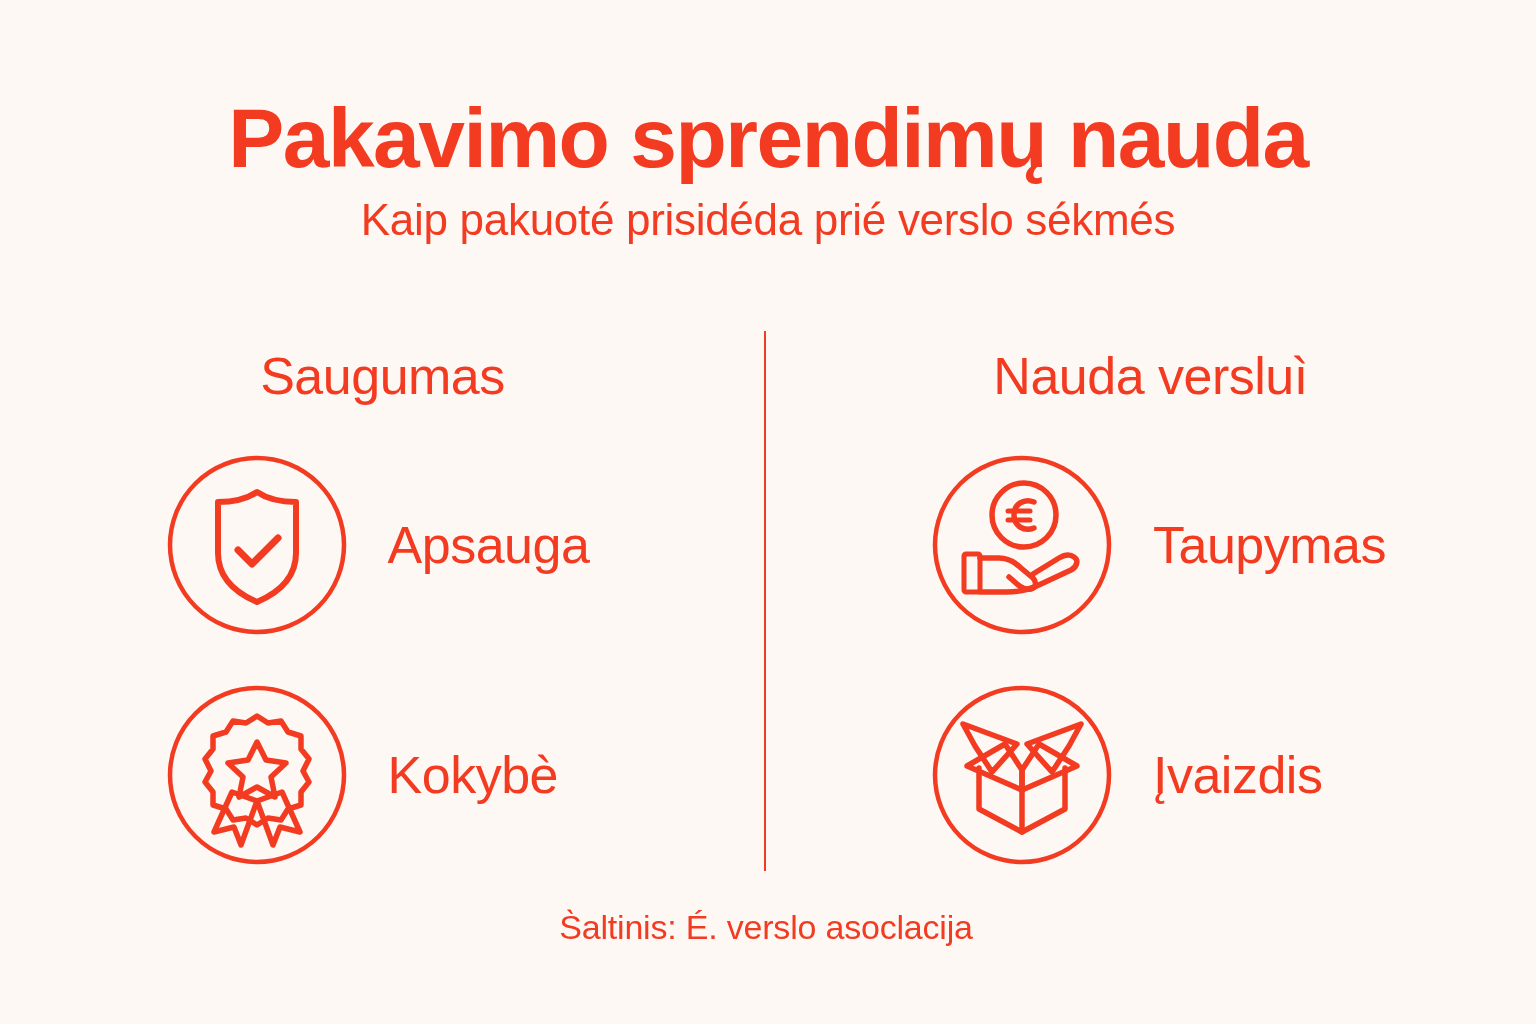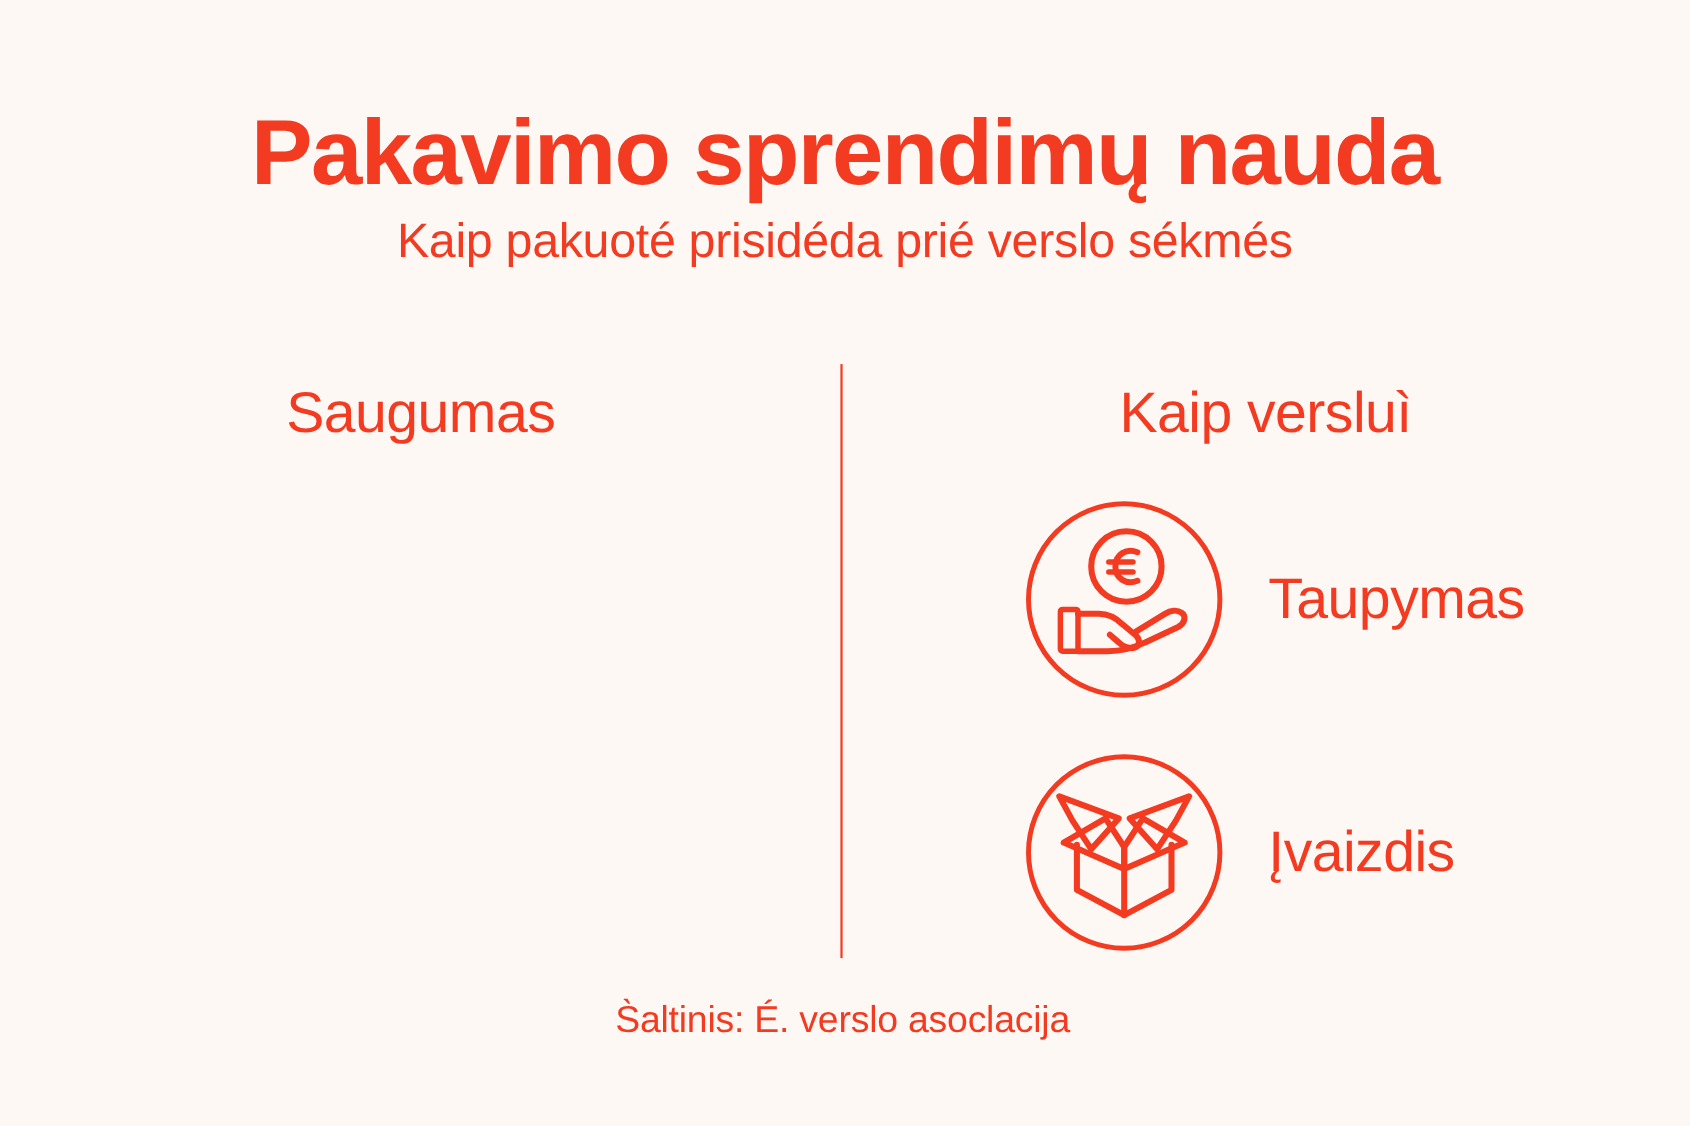--- a/index.html
+++ b/index.html
@@ -157,27 +157,65 @@
     <div class="subtitle">Kaip pakuoté prisidéda prié verslo sékmés</div>
   </div>
 
   <div class="columns">
 
     <div class="column left">
       <div class="col-title">Saugumas</div>
 
       <div class="items">
 
-
+        <div class="item">
+          <span class="icon-circle">
+            <svg viewBox="0 0 190 190" width="190" height="190" fill="none" stroke="#F23B21" stroke-width="5" stroke-linecap="round" stroke-linejoin="round">
+              <circle cx="95" cy="95" r="87" stroke-width="4.5"></circle>
+              <path d="M95 42
+                       C 86 48, 72 52, 56 52
+                       L 56 103
+                       C 56 128, 74 143, 95 152
+                       C 116 143, 134 128, 134 103
+                       L 134 52
+                       C 118 52, 104 48, 95 42 Z" stroke-width="6"></path>
+              <polyline points="76,100 90,114 116,88" stroke-width="7"></polyline>
+            </svg>
+          </span>
+          <span class="item-label">Apsauga</span>
+        </div>
+
+        <div class="item">
+          <span class="icon-circle">
+            <svg viewBox="0 0 190 190" width="190" height="190" fill="none" stroke="#F23B21" stroke-width="5" stroke-linecap="round" stroke-linejoin="round">
+              <circle cx="95" cy="95" r="87" stroke-width="4.5"></circle>
+
+              <path d="M70 112 L 52 152 L 72 147 L 79 165 L 95 121 Z" stroke-width="5.5"></path>
+              <path d="M120 112 L 138 152 L 118 147 L 111 165 L 95 121 Z" stroke-width="5.5"></path>
+
+              <path d="M95 36
+                       L 106 43 L 119 41 L 126 52 L 139 56 L 139 69
+                       L 147 79 L 141 91 L 147 102 L 139 112 L 139 125
+                       L 126 129 L 119 140 L 106 138 L 95 145
+                       L 84 138 L 71 140 L 64 129 L 51 125 L 51 112
+                       L 43 102 L 49 91 L 43 79 L 51 69 L 51 56
+                       L 64 52 L 71 41 L 84 43 Z" stroke-width="5.5"></path>
+
+              <path d="M95 62 L 104 80 L 124 83 L 109 97 L 113 117
+                       L 95 107 L 77 117 L 81 97 L 66 83 L 86 80 Z" stroke-width="5.5"></path>
+            </svg>
+          </span>
+          <span class="item-label">Kokybè</span>
+        </div>
 
       </div>
     </div>
 
     <div class="column right">
-      <div class="col-title">Kaip versluì</div>
+      <div class="col-title">Nauda versluì</div>
 
       <div class="items">
 
         <div class="item">
           <span class="icon-circle">
             <svg viewBox="0 0 190 190" width="190" height="190" fill="none" stroke="#F23B21" stroke-width="5" stroke-linecap="round" stroke-linejoin="round">
               <circle cx="95" cy="95" r="87" stroke-width="4.5"></circle>
 
               <circle cx="97" cy="65" r="32" stroke-width="5.5"></circle>
 

